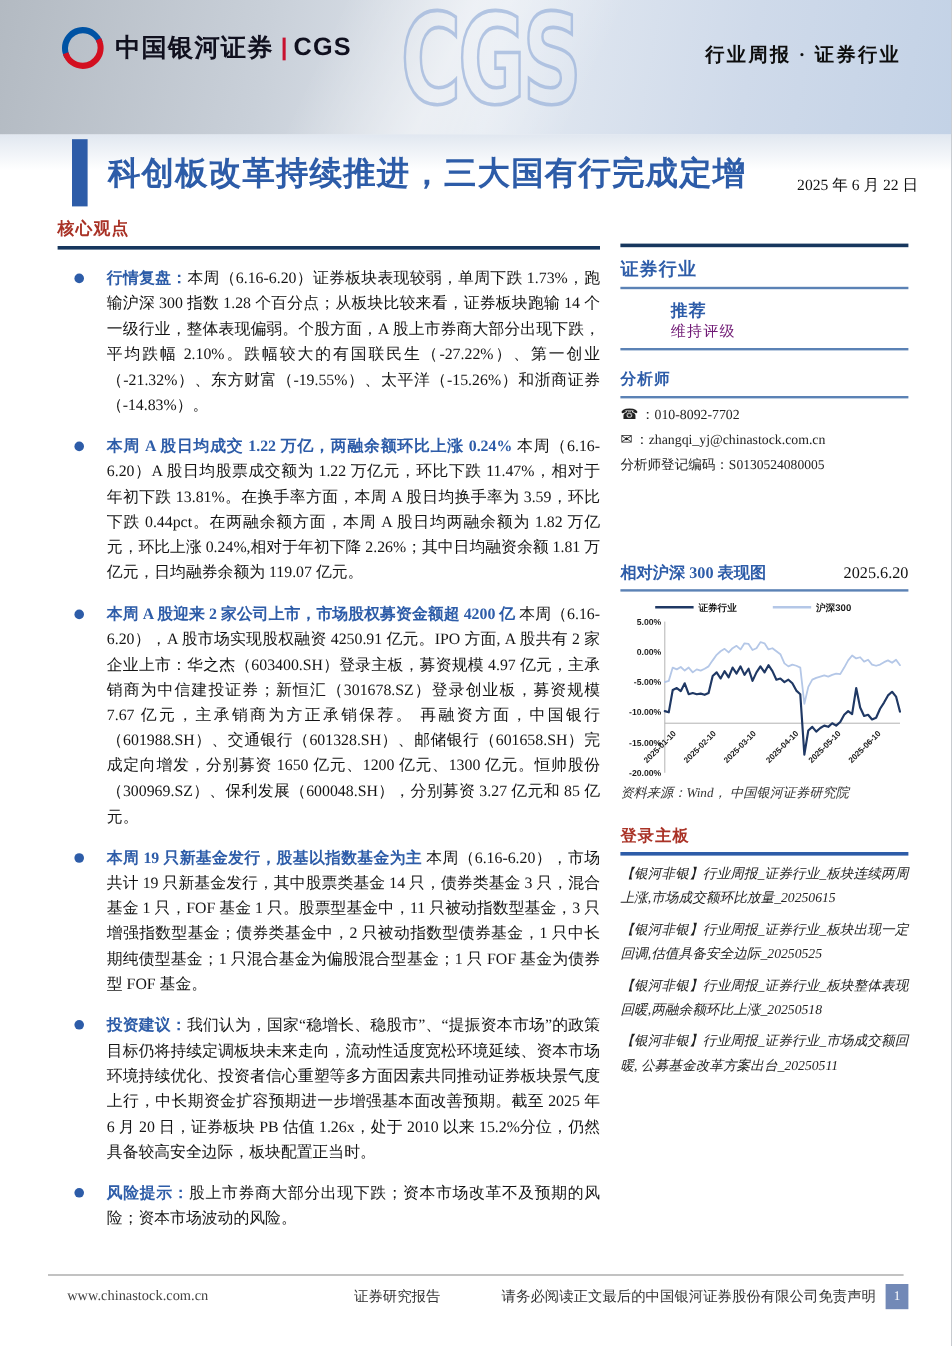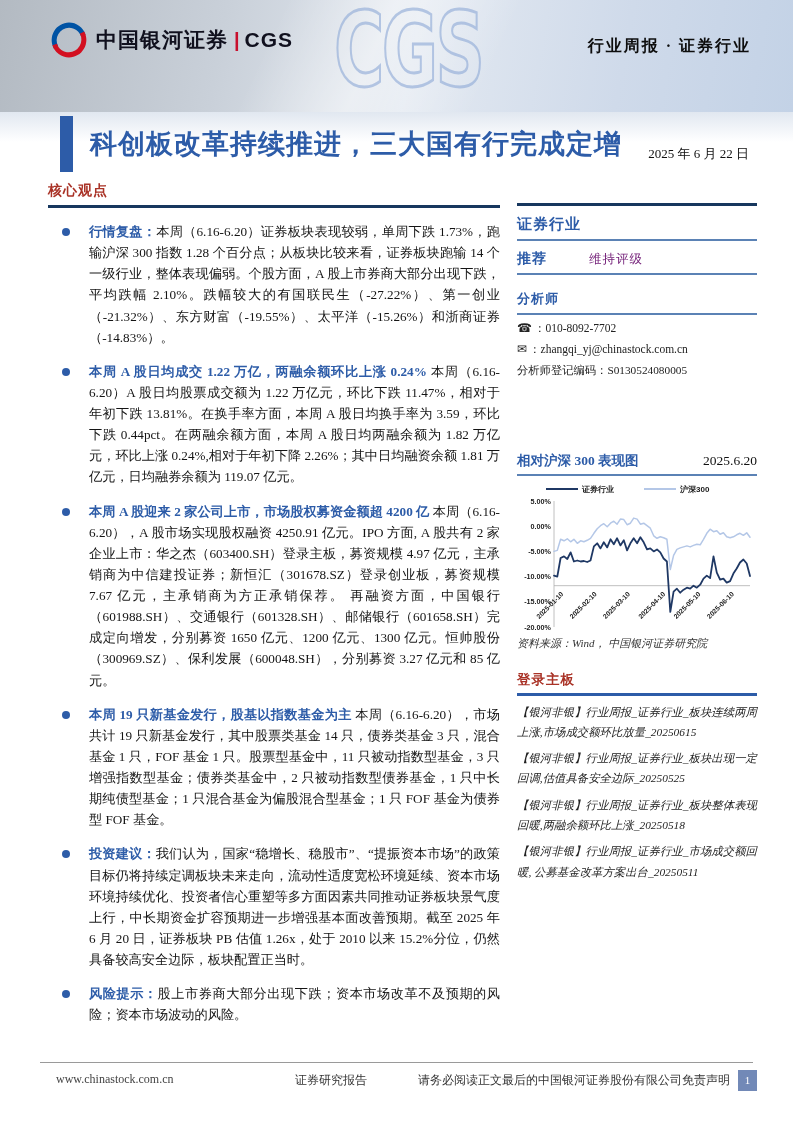--- a/index.html
+++ b/index.html
@@ -22,37 +22,37 @@
     font-family:"Liberation Sans","DejaVu Sans",sans-serif;}
   .logo svg{width:38px;height:38px;}
   .logo-text{margin-left:8px;font-size:21px;font-weight:bold;color:#10101e;letter-spacing:1px;display:flex;align-items:center;}
   .logo-divider{color:#c8102e;font-weight:bold;margin:0 4px 0 6px;font-size:20px;}
   .report-type{position:absolute;top:36px;right:42px;font-size:16px;font-weight:bold;color:#0d0d0d;letter-spacing:2px;}
 
   
   .title-row{position:absolute;top:116px;left:60px;display:flex;}
   .title-bar{width:13px;height:56px;background:#2d5ca8;flex:none;}
   .title-text{margin-left:17px;font-size:27px;line-height:56px;font-weight:bold;color:#2d5ca8;letter-spacing:1px;white-space:nowrap;}
-  .title-date{position:absolute;top:145px;right:44px;font-size:13px;color:#101010;}
+  .title-date{position:absolute;top:145px;right:28px;font-size:13px;color:#101010;}
 
   
   .col-left{position:absolute;top:182px;left:48px;width:452px;}
   .core-heading{font-size:14px;font-weight:bold;color:#a93226;letter-spacing:1px;}
   .core-rule{height:3px;background:#17375e;margin-top:5px;}
   .point{display:flex;margin-top:13px;}
   .dot{flex:none;width:8px;height:8px;border-radius:50%;background:#2d5ca8;margin:7px 0 0 14px;}
   .ptext{margin-left:19px;font-size:13.2px;line-height:1.6;text-align:justify;color:#141414;}
   .lead{font-weight:bold;color:#2d5ca8;}
 
   
   .col-right{position:absolute;top:203px;left:517px;width:240px;}
   .sb-topbar{height:3px;background:#17375e;}
   .sb-industry{margin-top:9px;font-size:15px;font-weight:bold;color:#2d5ca8;letter-spacing:1px;}
   .sb-rule{height:2px;background:#5b82b5;margin-top:5px;}
-  .sb-rating{margin-top:9px;display:flex;align-items:baseline;}
+  .sb-rating{margin-top:9px;display:flex;align-items:baseline;flex-direction:column;}
   .sb-rating .lbl{font-size:14px;font-weight:bold;color:#2d5ca8;letter-spacing:1px;}
   .sb-rating .val{margin-left:42px;font-size:12.5px;color:#701a75;letter-spacing:1px;}
   .sb-analyst-h{margin-top:15px;font-size:13px;font-weight:bold;color:#2d5ca8;letter-spacing:1px;}
   .sb-name{margin-top:8px;font-size:13px;color:#111;letter-spacing:2px;}
   .sb-line{margin-top:6px;font-size:11.5px;color:#222;display:flex;align-items:center;}
   .sb-line .ic{font-size:12px;margin-right:2px;}
   .sb-reg{margin-top:6px;font-size:11.3px;color:#222;}
 
   .chart-block{margin-top:74px;}
   .chart-head{display:flex;justify-content:space-between;align-items:baseline;}

